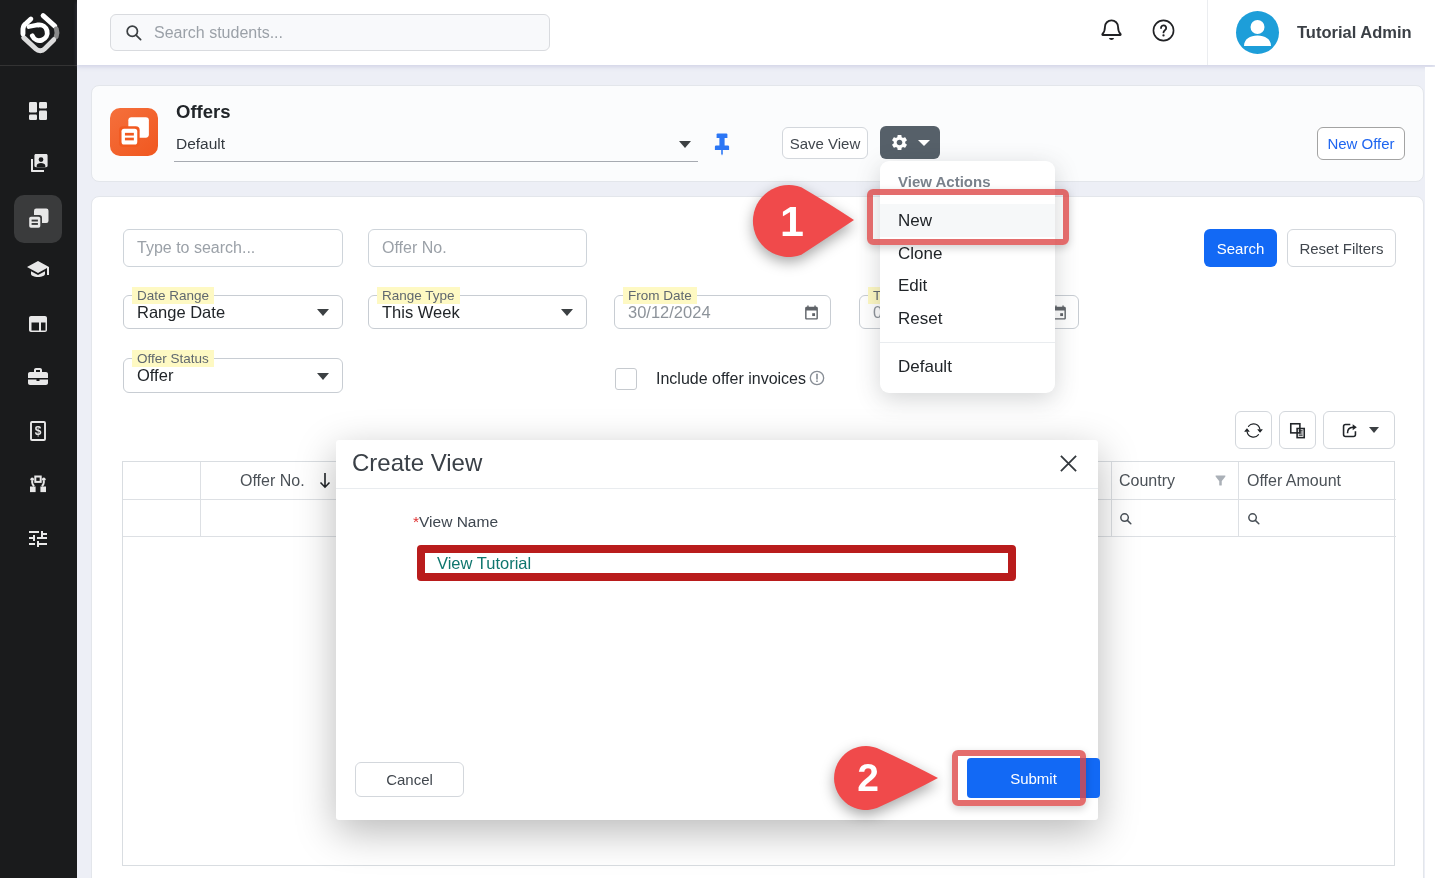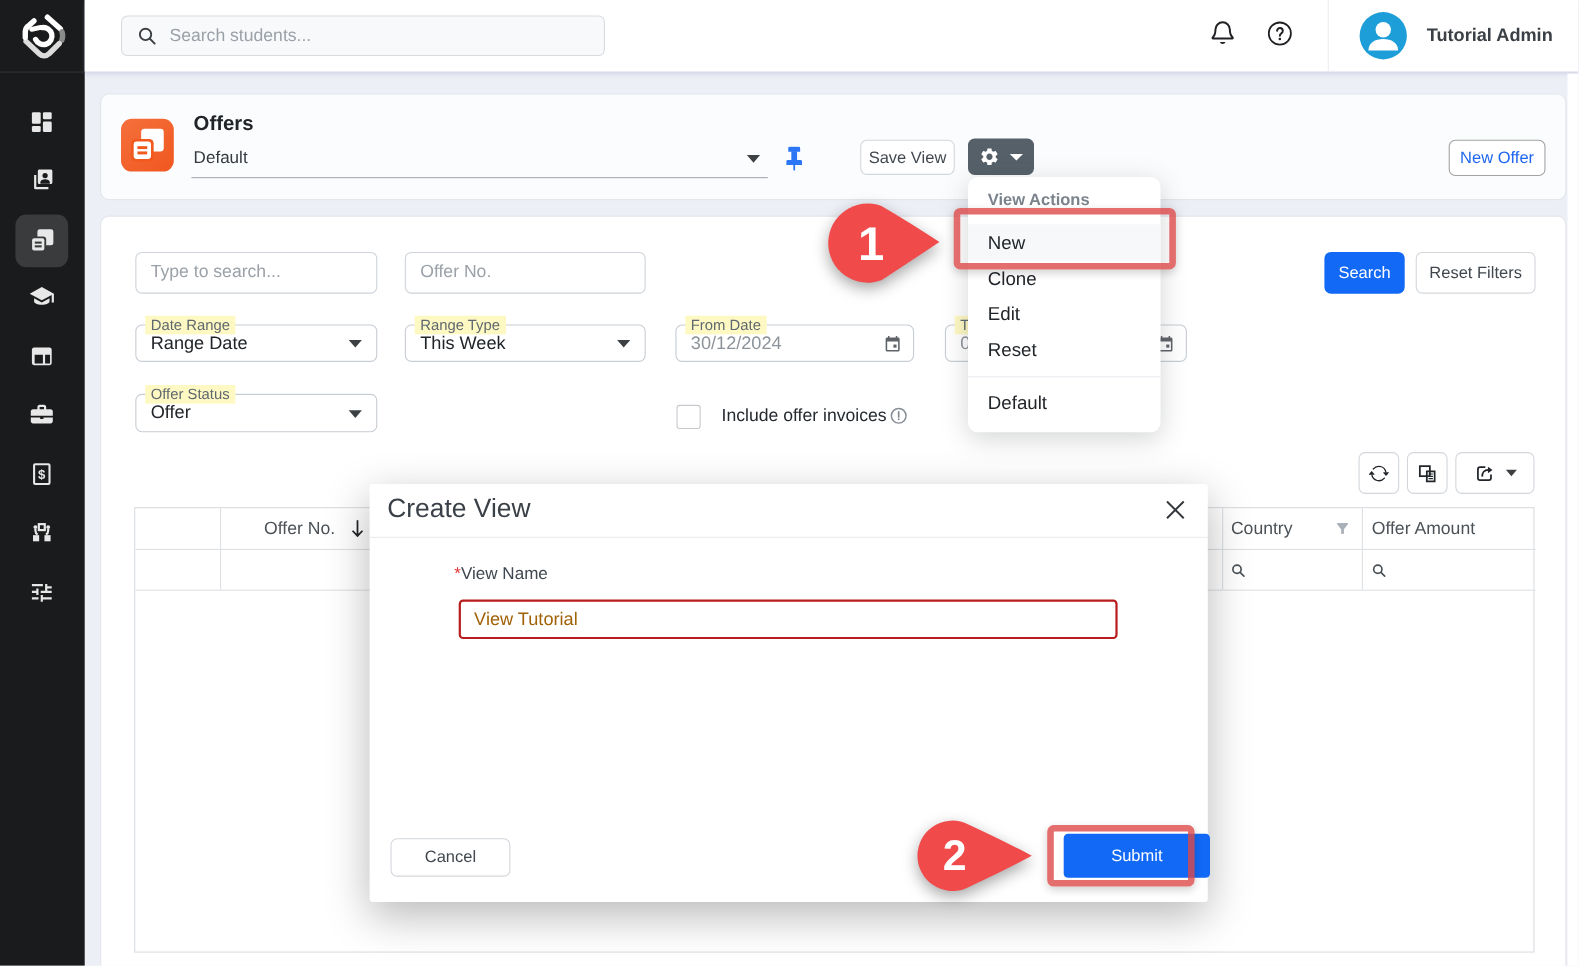--- a/index.html
+++ b/index.html
@@ -250,21 +250,21 @@
  <text x="44" y="56" font-size="43" font-weight="bold" fill="#fff" text-anchor="middle" font-family="Liberation Sans">1</text>
 </svg>
 
 <div class="modal">
  <div class="abs" style="left:16px;top:9px;font-size:24px;color:#3a4047">Create View</div>
  <svg class="abs" style="left:723px;top:14px" width="19" height="19" viewBox="0 0 20 20" stroke="#33383d" stroke-width="1.9">
       <path d="M2 2 L18 18 M18 2 L2 18"></path>
     </svg>
  <div class="abs" style="left:0;top:48px;width:762px;height:1px;background:#e9ecef"></div>
  <div class="abs" style="left:77px;top:73px;font-size:15.5px;color:#3f4750"><span style="color:#e03131">*</span>View Name</div>
- <div class="abs" style="left:81px;top:105px;width:599px;height:36px;border:2px solid #b91c1c;border-radius:4px;display:flex;align-items:center;padding-left:12px;font-size:16.5px;color:#a16207">View Tutorial</div>
+ <div class="abs" style="left:81px;top:105px;width:599px;height:36px;border:8px solid #b91c1c;border-radius:4px;display:flex;align-items:center;padding-left:12px;font-size:16.5px;color:#0f766e">View Tutorial</div>
  <div class="btn light" style="left:19px;top:322px;width:109px;height:35px">Cancel</div>
  <div class="btn" style="left:631px;top:318px;width:133px;height:40px;background:#1269f5;color:#fff;border-radius:4px">Submit</div>
 </div>
 <div class="rbox" style="left:952px;top:750px;width:134px;height:56px;z-index:45"></div>
 <svg class="abs" style="left:826px;top:738px;z-index:46;filter:drop-shadow(0 5px 7px rgba(0,0,0,.35))" width="120" height="80" viewBox="0 0 120 80">
  <path d="M112 40 Q86 26 50.9 9.9 A32 32 0 1 0 50.9 70.1 Q86 54 112 40 Z" fill="#f04a4b"></path>
  <text x="42" y="53" font-size="39" font-weight="bold" fill="#fff" text-anchor="middle" font-family="Liberation Sans">2</text>
 </svg>
 
 </body></html>

